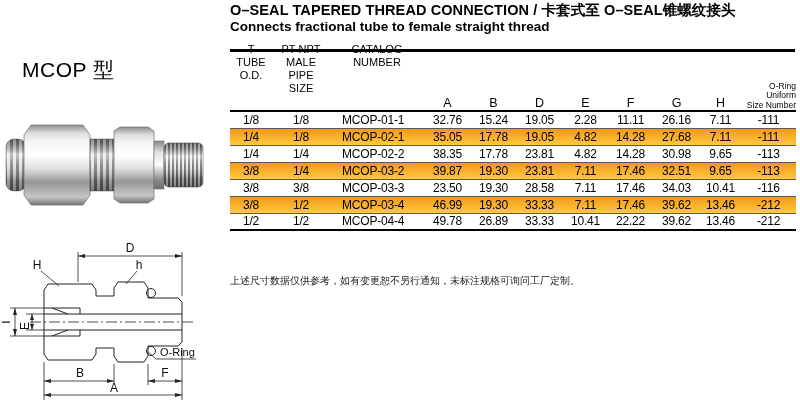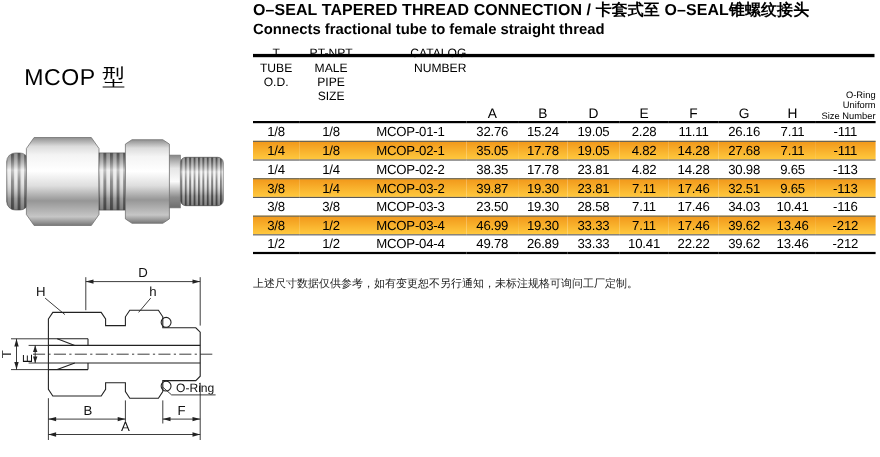--- a/index.html
+++ b/index.html
@@ -9,34 +9,34 @@
   
   .titleblock{position:absolute;left:230px;top:2px;width:565px;border-bottom:3px solid #000;padding-bottom:14px;}
   .t1{font-size:14.5px;font-weight:bold;line-height:17px;letter-spacing:.1px;}
   .t2{font-size:13.5px;font-weight:bold;line-height:16px;}
 
   
   table.dim{position:absolute;left:230px;top:43px;width:566px;border-collapse:collapse;table-layout:fixed;}
   table.dim th{font-weight:normal;padding:0;}
   thead tr{height:68px;}
   th.hdr{font-size:11px;line-height:13px;vertical-align:top;text-align:center;white-space:pre-line;padding-top:3px;}
-  th.hdr.cat{text-align:right;}
+  th.hdr.cat{text-align:center;}
   th.dimletter{font-size:12.5px;vertical-align:bottom;text-align:center;padding-bottom:3px;}
   th.oringhdr{font-size:8.5px;line-height:9.5px;vertical-align:bottom;text-align:right;white-space:pre-line;padding:0 2px 3px 0;}
   thead tr{border-bottom:2px solid #000;}
   tbody tr{height:17px;border-top:1px solid var(--sep,#5a5a5a);}
   tbody tr:first-child{border-top:none;}
   tbody{border-bottom:2.5px solid #000;}
   tbody td{font-size:12px;text-align:center;padding:0;letter-spacing:-.2px;}
   tbody td.cat{text-align:left;padding-left:12px;}
   tbody tr.hl{background:linear-gradient(180deg,var(--hl-top,#F2991B),var(--hl-bot,#FFC93E));}
 
   
   .fn-en{position:absolute;left:230px;top:246px;width:566px;font-family:"Liberation Serif",serif;font-style:italic;font-size:11px;}
-  .fn-zh{position:absolute;left:230px;top:251px;width:566px;font-size:10px;color:#222;}
+  .fn-zh{position:absolute;left:230px;top:274px;width:566px;font-size:10px;color:#222;}
 
   
   .model{position:absolute;left:22px;top:56px;font-size:21px;font-weight:normal;letter-spacing:.5px;}
   .photo{position:absolute;left:4px;top:97px;}
   .drawing{position:absolute;left:2px;top:240px;}
   .drawing text{font-family:"Liberation Sans",sans-serif;font-size:12px;fill:#111;}
   .drawing text.small{font-size:11px;}
 </style>
 </head>
 <body>

